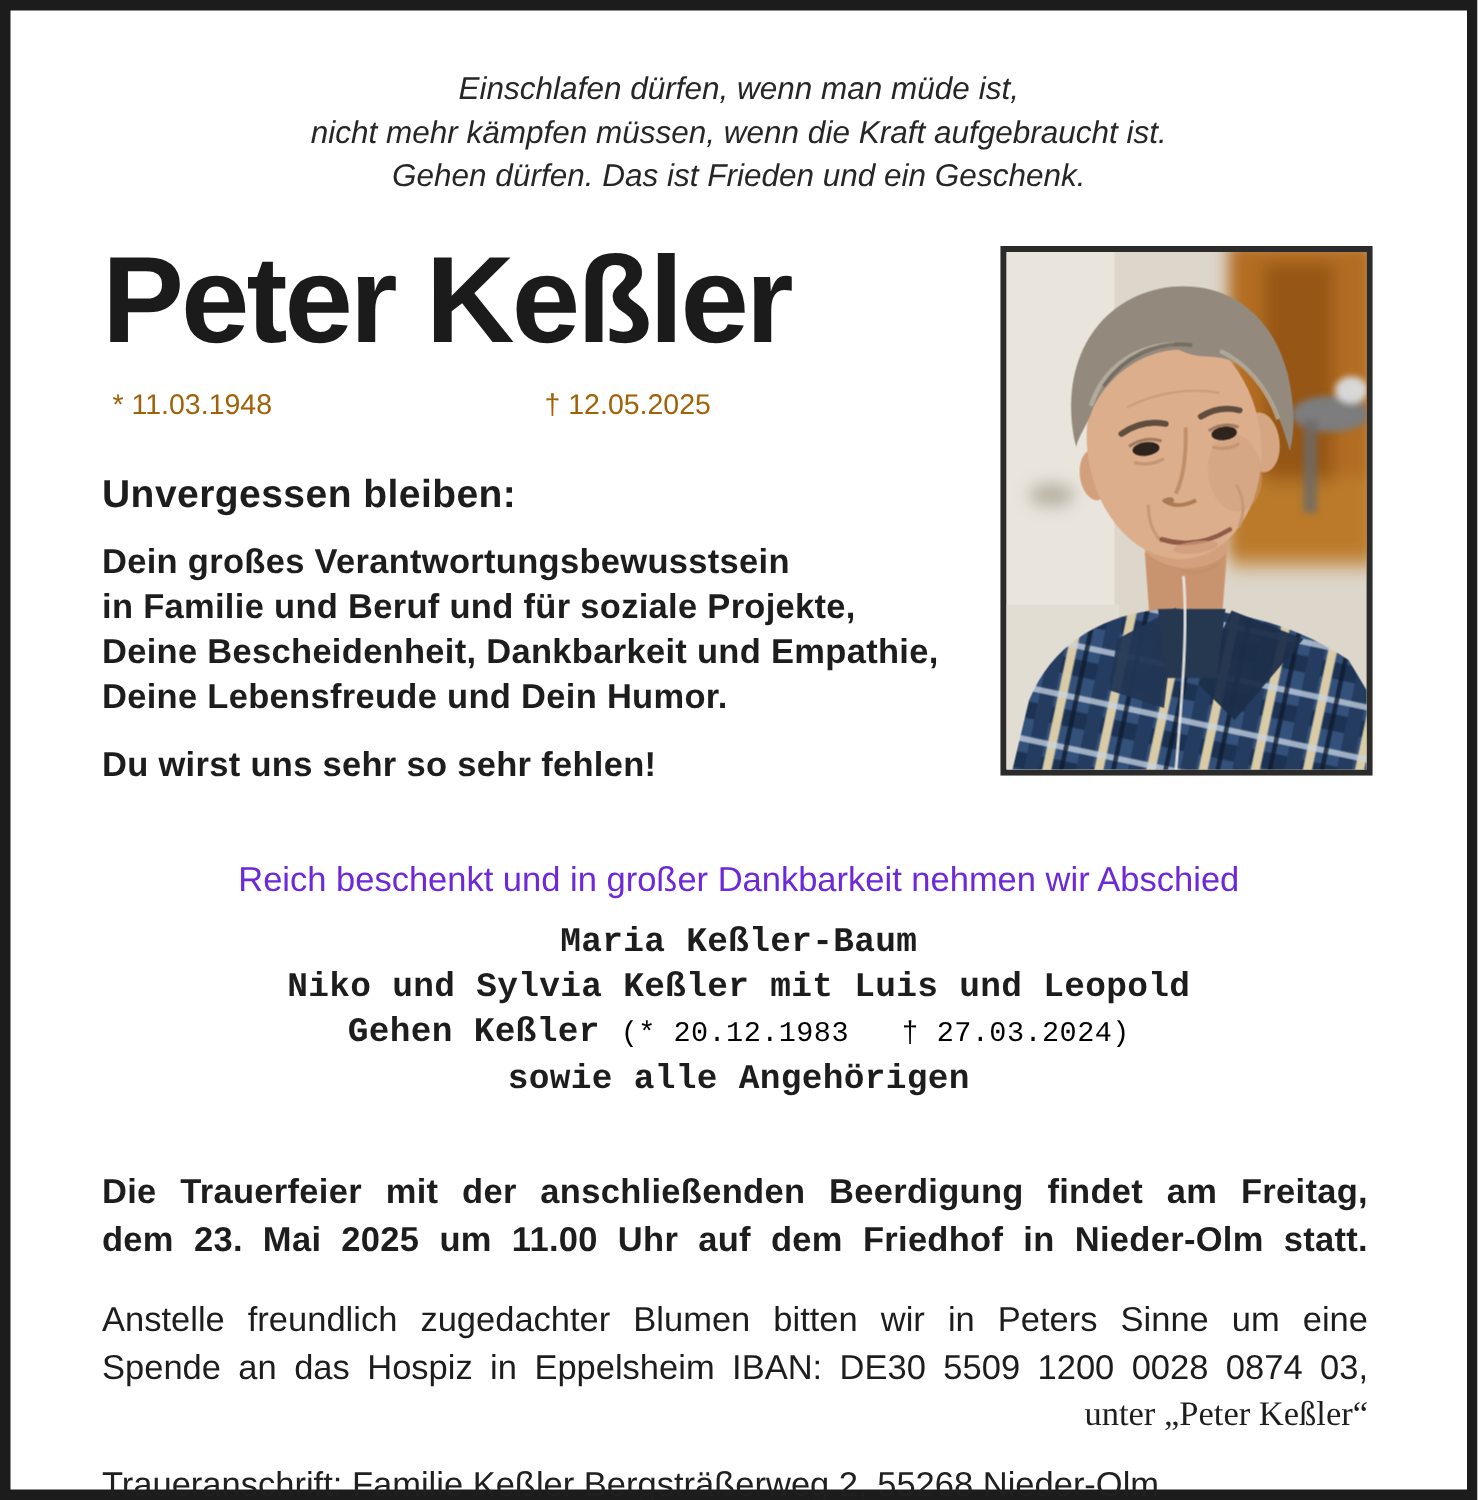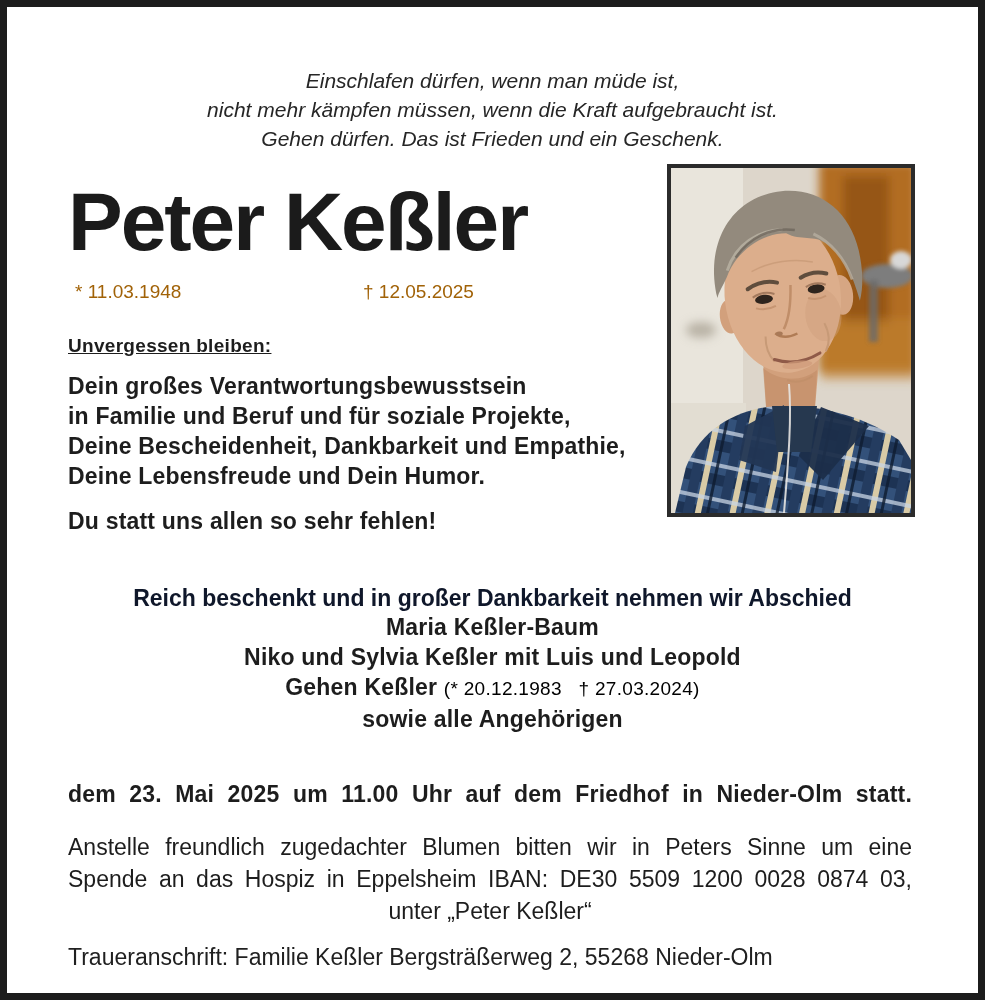--- a/index.html
+++ b/index.html
@@ -12,21 +12,21 @@
   }
   .page {
     position: relative;
     width: 985px; height: 1000px;
     border: 7px solid #1c1c1c;
     background: #ffffff;
   }
 
   
   .epigraph {
-    margin-top: 59px;
+    margin-top: 38px;
     text-align: center;
     font-style: italic;
     font-size: 21px;
     line-height: 29px;
     color: #262626;
   }
 
   
   .name {
     margin: 26px 0 6px 61px;
@@ -39,21 +39,21 @@
   .dates {
     margin: 16px 0 0 68px;
     font-size: 19px;
     color: #a16207;
   }
   .dates .birth { display: inline-block; width: 288px; }
 
   
   .remember { margin: 32px 0 0 61px; max-width: 590px; }
   .remember-heading {
-    font-size: 19px; font-weight: bold; letter-spacing: 0.3px; text-decoration: underline;
+    font-size: 26px; font-weight: bold; letter-spacing: 0.3px;
   }
   .remember-lines {
     margin-top: 14px;
     font-size: 23px; font-weight: bold; letter-spacing: 0.2px;
     line-height: 30px;
   }
   .remember-closing {
     margin-top: 17px;
     font-size: 23px; font-weight: bold; letter-spacing: 0.2px;
   }
@@ -63,34 +63,34 @@
     position: absolute;
     left: 660px; top: 157px;
     width: 248px; height: 353px;
     border: 4px solid #2b2b2b;
     background: #d8d2c8;
   }
   .photo svg { display: block; width: 100%; height: 100%; }
 
   
   .farewell { margin-top: 50px; text-align: center; }
-  .farewell-intro { font-size: 23px; font-weight: bold; color: #0f172a; }
-  .mourners { line-height: 30px; }
+  .farewell-intro { font-size: 23px; font-weight: normal; color: #6d28d9; }
+  .mourners { margin-top: 13px; line-height: 30px; font-family: Liberation Mono, monospace; }
   .mourner { font-size: 23px; font-weight: bold; letter-spacing: 0.2px; }
   .timo-dates {
     font-size: 19px; font-weight: normal; color: #000000;
     white-space: pre; letter-spacing: 0.3px;
   }
 
   
   .notice { margin: 0 66px 0 61px; font-size: 23px; line-height: 32px; }
   .funeral { margin-top: 44px; font-weight: bold; letter-spacing: 0.2px; }
   .donation { margin-top: 21px; font-weight: normal; }
   .jline { display: block; text-align: justify; text-align-last: justify; }
-  .plain-line { display: block; text-align: center; }
+  .plain-line { display: block; text-align: right; font-family: Liberation Serif, serif; }
 
   .address {
     margin: 17px 66px 0 61px;
     font-size: 23px; color: #202020;
   }
 </style>
 </head>
 <body>
 
 <div class="page">
@@ -108,21 +108,21 @@
   </div>
 
   <div class="remember">
     <div class="remember-heading">Unvergessen bleiben:</div>
     <div class="remember-lines">
       <div>Dein großes Verantwortungsbewusstsein</div>
       <div>in Familie und Beruf und für soziale Projekte,</div>
       <div>Deine Bescheidenheit, Dankbarkeit und Empathie,</div>
       <div>Deine Lebensfreude und Dein Humor.</div>
     </div>
-    <div class="remember-closing">Du statt uns allen so sehr fehlen!</div>
+    <div class="remember-closing">Du wirst uns sehr so sehr fehlen!</div>
   </div>
 
   <div class="photo">
     <svg viewBox="0 0 240 345" preserveAspectRatio="none">
       <defs>
         <pattern id="plaid" width="34" height="34" patternUnits="userSpaceOnUse" patternTransform="rotate(12)">
           <rect width="34" height="34" fill="#33517a"></rect>
           <rect y="18" width="34" height="11" fill="#1d3354"></rect>
           <rect x="15" width="10" height="34" fill="#243c60"></rect>
           <rect x="27" width="6" height="34" fill="#d9cba6"></rect>
@@ -202,20 +202,21 @@
     <div class="farewell-intro">Reich beschenkt und in großer Dankbarkeit nehmen wir Abschied</div>
     <div class="mourners">
       <div class="mourner">Maria Keßler-Baum</div>
       <div class="mourner">Niko und Sylvia Keßler mit Luis und Leopold</div>
       <div class="mourner"><span>Gehen Keßler</span> <span class="timo-dates">(* 20.12.1983   † 27.03.2024)</span></div>
       <div class="mourner">sowie alle Angehörigen</div>
     </div>
   </div>
 
   <div class="notice funeral">
+    <span class="jline">Die Trauerfeier mit der anschließenden Beerdigung findet am Freitag,</span>
     <span class="jline">dem 23. Mai 2025 um 11.00 Uhr auf dem Friedhof in Nieder-Olm statt.</span>
   </div>
 
   <div class="notice donation">
     <span class="jline">Anstelle freundlich zugedachter Blumen bitten wir in Peters Sinne um eine</span>
     <span class="jline">Spende an das Hospiz in Eppelsheim IBAN: DE30 5509 1200 0028 0874 03,</span>
     <span class="plain-line">unter „Peter Keßler“</span>
   </div>
 
   <div class="address">Traueranschrift: Familie Keßler Bergsträßerweg 2, 55268 Nieder-Olm</div>

